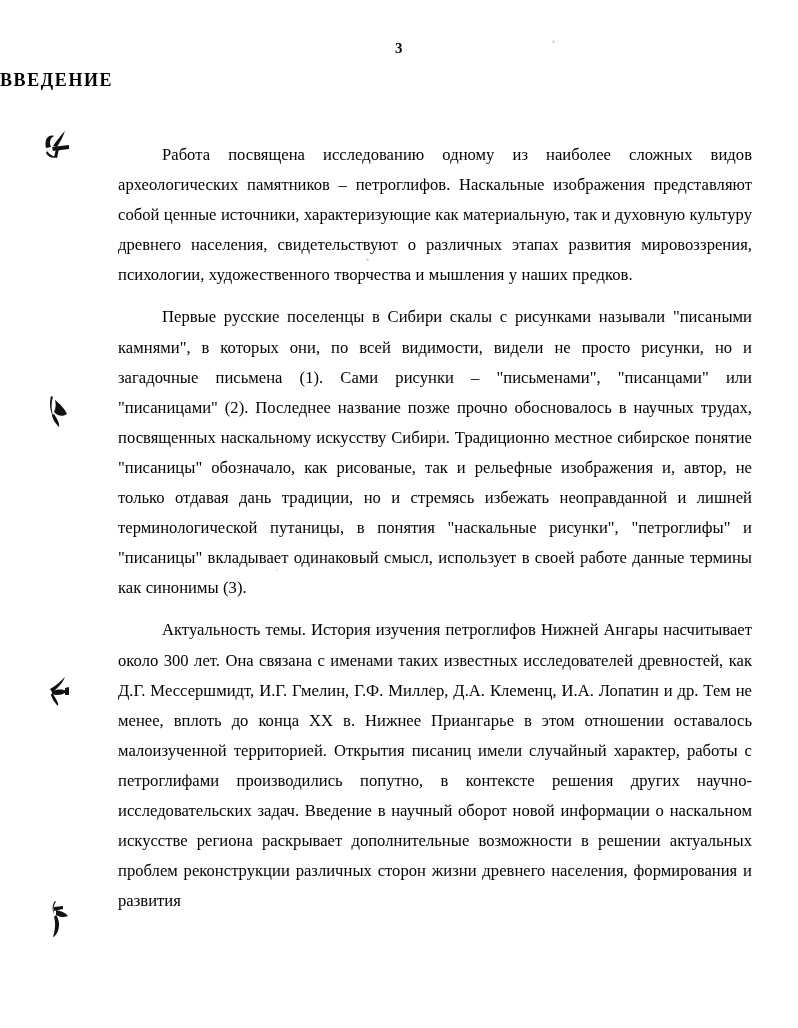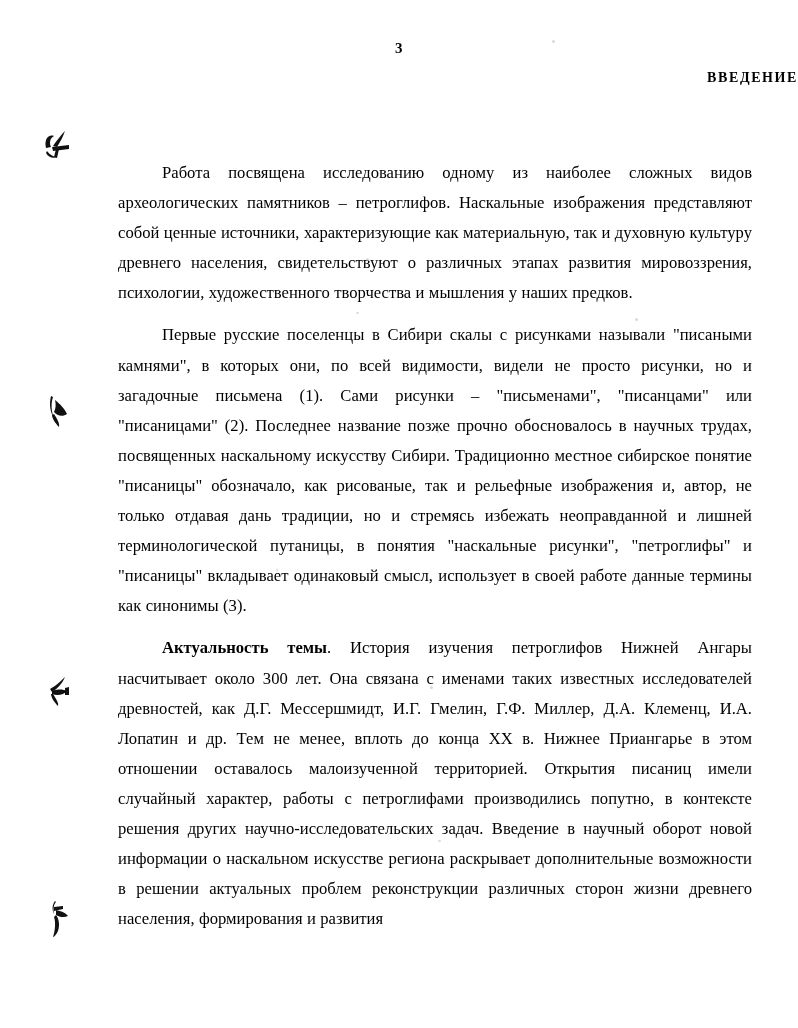--- a/index.html
+++ b/index.html
@@ -32,48 +32,48 @@
     font-size: 15px;
     font-weight: bold;
     letter-spacing: 0.5px;
   }
 
   .doc-title {
     position: absolute;
     top: 70px;
     left: 0;
     width: 798px;
-    text-align: right;
-    font-size: 14px;
+    text-align: left;
+    font-size: 18px;
     font-weight: bold;
     letter-spacing: 1.6px;
   }
 
   
   .body-text {
     position: absolute;
-    top: 158px;
+    top: 140px;
     left: 118px;
     width: 634px;
   }
 
   .para {
     margin: 0 0 0 0;
     text-align: justify;
     text-justify: inter-word;
     text-indent: 44px;
     font-size: 16.6px;
     line-height: 30.1px;
     letter-spacing: 0.02px;
     word-spacing: 0.2px;
     hyphens: manual;
   }
   .para + .para { margin-top: 12px; }
 
-  .para b { font-weight: bold; }
+  .para b { font-weight: normal; }
 
   
   .artifact {
     position: absolute;
     color: #111;
     user-select: none;
     pointer-events: none;
   }
   .artifact svg { display: block; }
 

